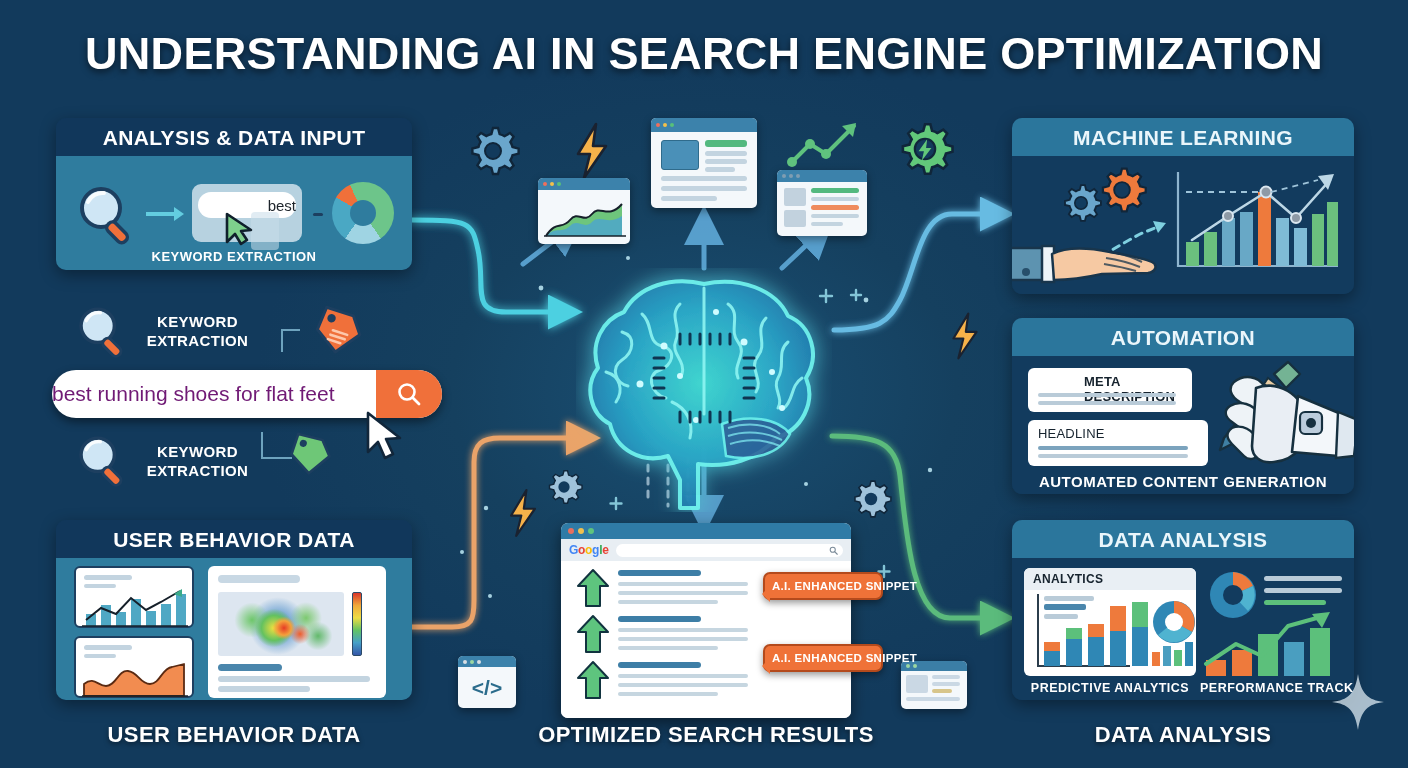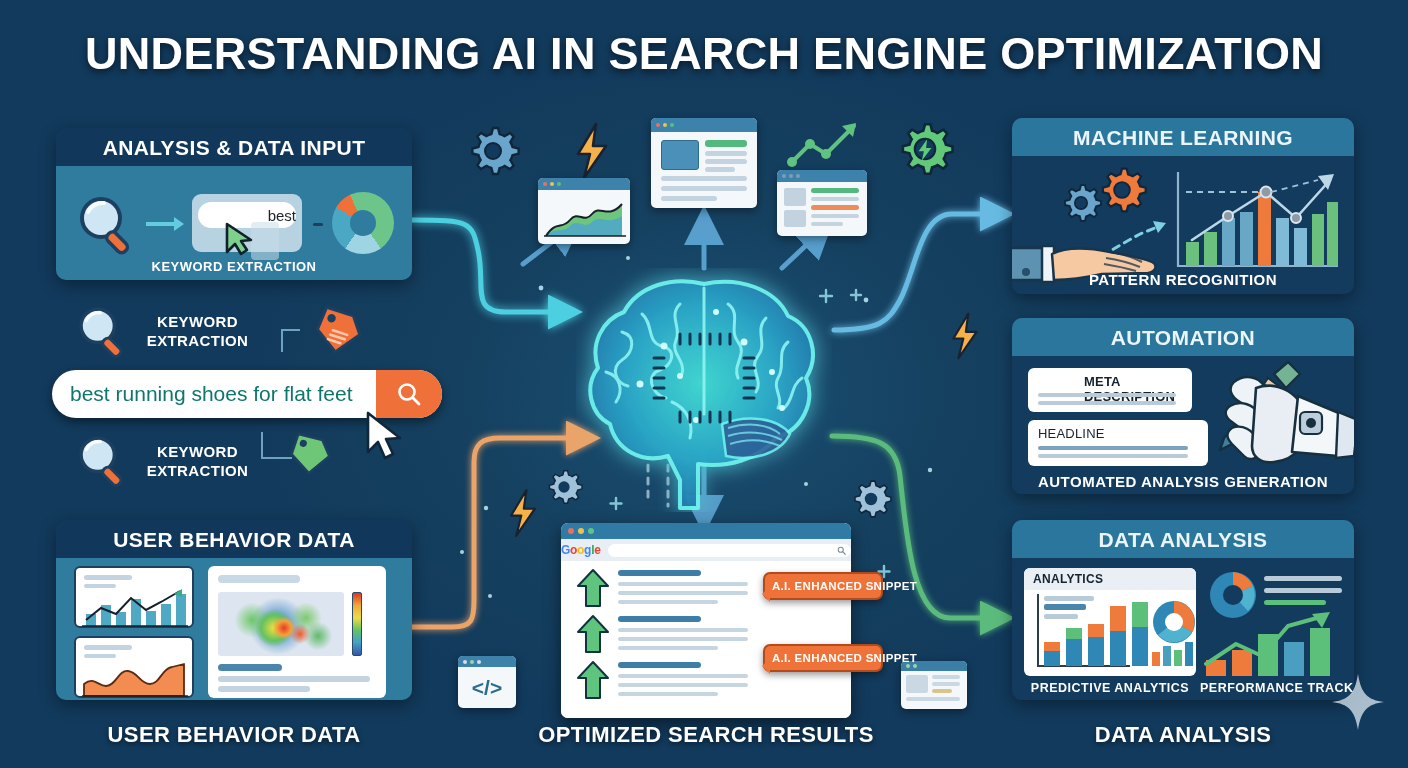--- a/index.html
+++ b/index.html
@@ -80,21 +80,21 @@
   svg.wires { position: absolute; inset: 0; width: 1408px; height: 768px; pointer-events: none; }
 
   
   #searchbar {
     position: absolute; left: 52px; top: 370px; width: 390px; height: 48px;
     background: #ffffff; border-radius: 24px;
     box-shadow: 0 4px 10px rgba(0,0,0,.45);
     display: flex; align-items: center;
   }
   #searchbar .q {
-    flex: 1; padding-left: 18px; font-size: 21px; color: #0f766e;
+    flex: 1; padding-left: 0; font-size: 21px; color: #701a75;
     white-space: nowrap; overflow: hidden;
   }
   #searchbtn {
     width: 66px; height: 48px; background: #f0703a;
     border-radius: 0 24px 24px 0;
     display: flex; align-items: center; justify-content: center;
   }
   .kwlab {
     position: absolute; color: #fff; font-weight: 700; font-size: 15px;
     line-height: 19px; letter-spacing: .4px; text-align: center;
@@ -116,21 +116,21 @@
   .win .tb { height: 12px; background: #3c82ab; display: flex; align-items: center; gap: 3px; padding-left: 5px; }
   .win .dot { width: 4px; height: 4px; border-radius: 50%; }
 
   
   #resultswin {
     position: absolute; left: 561px; top: 523px; width: 290px; height: 195px;
     background: #fff; border-radius: 7px; box-shadow: 0 6px 16px rgba(0,0,0,.5); overflow: hidden;
   }
   #resultswin .topbar { height: 16px; background: #2f7ba6; display: flex; align-items: center; gap: 4px; padding-left: 7px; }
   #resultswin .topbar i { width: 6px; height: 6px; border-radius: 50%; display: block; }
-  #gbar { height: 22px; background: #e8eef3; display: flex; align-items: center; padding: 0 0; gap: 7px; }
+  #gbar { height: 22px; background: #e8eef3; display: flex; align-items: center; padding: 0 8px; gap: 7px; }
   #glogo { font-size: 12px; font-weight: 700; letter-spacing: -.3px; }
   #gfield { flex: 1; height: 13px; background: #fff; border-radius: 7px; display:flex; align-items:center; justify-content:flex-end; padding-right:5px;}
 
   .snippet {
     position: absolute; background: #ef7238; border: 2px solid #b44a1c; border-radius: 7px;
     color: #fff; font-weight: 700; font-size: 11.5px; line-height: 14px; letter-spacing: .3px;
     text-align: center; padding: 5px 7px; white-space: nowrap;
     box-shadow: 0 3px 7px rgba(0,0,0,.4);
   }
   .snippet::after {
@@ -215,21 +215,21 @@
         <circle cx="462" cy="552" r="2"></circle>
     </g>
     <g stroke="#9fe6f4" stroke-width="2.4" opacity=".8" stroke-linecap="round">
       <path d="M826,290 l0,12 M820,296 l12,0"></path>
       <path d="M616,498 l0,11 M610.5,503.5 l11,0"></path>
       <path d="M884,566 l0,11 M878.5,571.5 l11,0"></path>
       <path d="M856,290 l0,10 M851,295 l10,0"></path>
     </g>
   </svg>
 
-  <div class="panel left" style="left:56px; top:118px; width:356px; height:152px;margin-top:10px;">
+  <div class="panel left" style="left:56px; top:118px; width:356px; height:152px;">
     <div class="ph">ANALYSIS &amp; DATA INPUT</div>
     <div class="pb">
 
       <svg style="position:absolute;left:18px;top:26px;" width="66" height="66" viewBox="0 0 66 66">
         <circle cx="27" cy="26" r="19" fill="#cfe6f5" stroke="#1d3f60" stroke-width="4"></circle>
         <path d="M14 20 a16 16 0 0 1 16 -9" stroke="#ffffff" stroke-width="4" fill="none" opacity=".85" stroke-linecap="round"></path>
         <rect x="37" y="39" width="11" height="24" rx="5" fill="#f0703a" stroke="#1d3f60" stroke-width="3.5" transform="rotate(-45 42 50)"></rect>
       </svg>
 
       <svg style="position:absolute;left:90px;top:50px;" width="40" height="16" viewBox="0 0 40 16">
@@ -638,21 +638,20 @@
         <path d="M146 6 L162 4 L156 20 Z" fill="#bcd7e6"></path>
         <g fill="#8e9aa6" stroke="#dbe7f0" stroke-width="2">
           <circle cx="56" cy="46" r="5"></circle>
             <circle cx="94" cy="22" r="5.5"></circle>
             <circle cx="124" cy="48" r="5"></circle>
         </g>
         <path d="M14 22 L86 22" stroke="#9fc4da" stroke-width="1.8" stroke-dasharray="6 5"></path>
         <path d="M99 22 L146 10" stroke="#9fc4da" stroke-width="1.8" stroke-dasharray="6 5"></path>
       </svg>
 
-      <div class="inlabel" style="left:0;right:0;bottom:6px;font-size:15px;">PATTERN RECOGNITION</div>
     </div>
   </div>
 
   <div class="panel right" style="left:1012px; top:318px; width:342px; height:176px;">
     <div class="ph">AUTOMATION</div>
     <div class="pb">
 
       <div class="card" style="left:16px;top:12px;width:164px;height:44px;">
         <div style="position:absolute;left:10px;top:6px;font-size:13px;font-weight:700;color:#16232e;letter-spacing:.2px;margin-left:46px;">META DESCRIPTION</div>
         <div style="position:absolute;left:10px;top:25px;width:138px;height:4px;background:#b9cbd8;border-radius:2px;"></div>
@@ -679,21 +678,21 @@
           <path d="M62 68 C72 64 84 70 86 80 L88 90 C90 98 80 102 74 96 L62 84 C56 78 56 72 62 68 Z"></path>
         </g>
 
         <path d="M86 28 C108 20 132 34 136 58 C140 82 126 100 104 102 C90 104 82 96 82 86 L86 28 Z" fill="#e9eef4" stroke="#16303f" stroke-width="2.6" stroke-linejoin="round"></path>
         <path d="M128 36 L176 56 L168 96 L122 92 Z" fill="#f3f7fa" stroke="#16303f" stroke-width="2.6" stroke-linejoin="round"></path>
         <rect x="130" y="52" width="22" height="22" rx="5" fill="#bccddc" stroke="#16303f" stroke-width="2.2"></rect>
         <circle cx="141" cy="63" r="5" fill="#16303f"></circle>
         <path d="M168 52 L188 60 L184 96 L166 98 Z" fill="#dfe8f0" stroke="#16303f" stroke-width="2.4"></path>
       </svg>
 
-      <div class="inlabel" style="left:0;right:0;bottom:4px;font-size:15px;">AUTOMATED ANALYSIS GENERATION</div>
+      <div class="inlabel" style="left:0;right:0;bottom:4px;font-size:15px;">AUTOMATED CONTENT GENERATION</div>
     </div>
   </div>
 
   <div class="panel right" style="left:1012px; top:520px; width:342px; height:180px;">
     <div class="ph">DATA ANALYSIS</div>
     <div class="pb">
 
       <div class="card" style="left:12px;top:10px;width:172px;height:108px;padding-left:32px;">
         <div style="position:absolute;left:0;top:0;width:172px;height:22px;background:#e9eff4;border-radius:6px 6px 0 0;"></div>
         <div style="position:absolute;left:9px;top:4px;font-size:12px;font-weight:700;color:#16232e;letter-spacing:.3px;">ANALYTICS</div>

